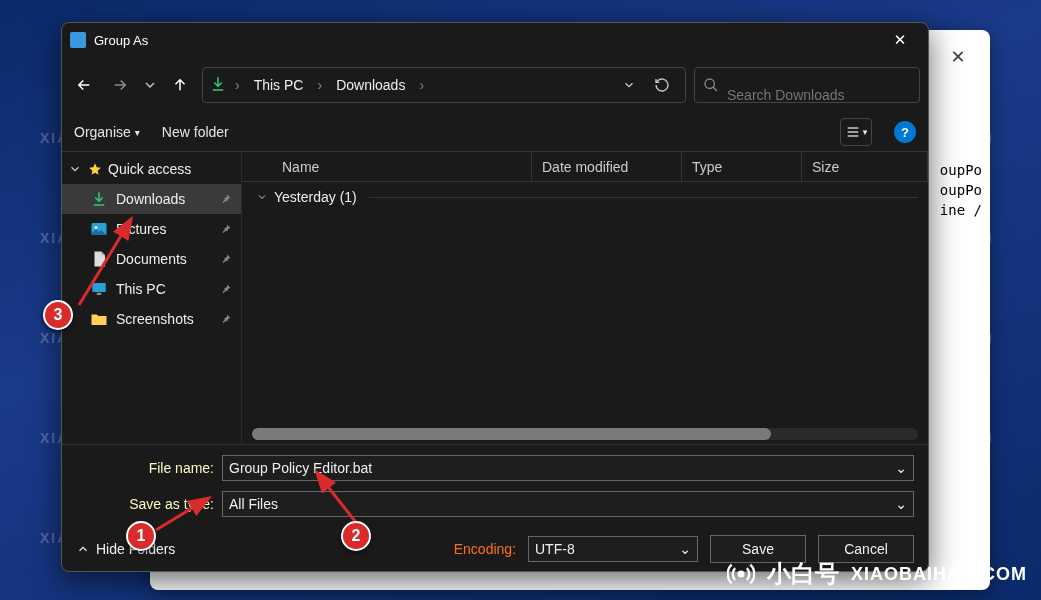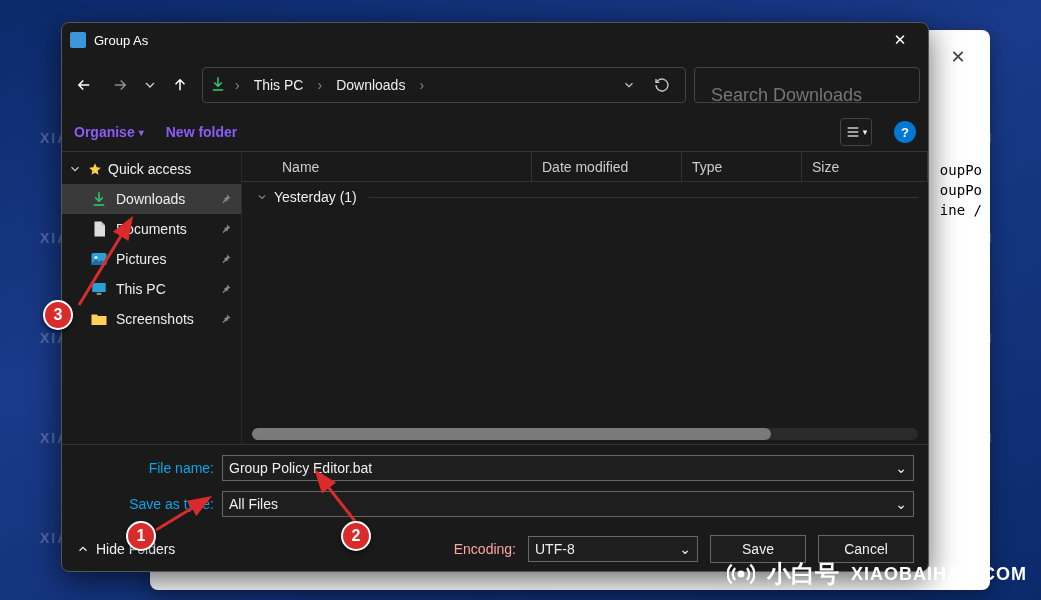--- a/index.html
+++ b/index.html
@@ -28,24 +28,24 @@
   .nav-btn svg { width: 18px; height: 18px; }
   .recent { width: 16px; }
   .addrbox { flex: 1; height: 36px; border: 1px solid #444; border-radius: 4px; display: flex; align-items: center; padding: 0 6px; gap: 4px; min-width: 0; }
   .addrbox .dl-icon svg { width: 18px; height: 18px; }
   .crumb { color: #eee; padding: 0 6px; white-space: nowrap; }
   .crumb-sep { color: #888; padding: 0 4px; }
   .addr-spacer { flex: 1; }
   .addr-drop { width: 24px; color: #ccc; display:flex; align-items:center; justify-content:center; }
   .addr-refresh { width: 34px; color: #ccc; display:flex; align-items:center; justify-content:center; }
   .searchbox { width: 226px; height: 36px; border: 1px solid #444; border-radius: 4px; display: flex; align-items: center; padding: 0 8px; gap: 8px; color: #888; }
-  .searchbox input { flex:1; background: transparent; border: none; outline: none; color:#eee; font-size:18px;margin-top:20px; }
+  .searchbox input { flex:1; background: transparent; border: none; outline: none; color:#eee; font-size:14px;margin-top:20px; }
 
   .toolbar { height: 38px; display: flex; align-items: center; padding: 0 12px; gap: 22px; }
-  .toolbar .btn { color: #8b5cf6; display:flex; align-items:center; gap:4px;font-weight:bold; }
+  .toolbar .btn { color: #e5e5e5; display:flex; align-items:center; gap:4px; }
   .tb-spacer { flex: 1; }
   .view-btn { width: 32px; height: 28px; border: 1px solid #444; border-radius: 4px; display:flex; align-items:center; justify-content:center; }
   .help-circle { width:22px; height:22px; border-radius:50%; background:#0078d4; color:#fff; display:flex; align-items:center; justify-content:center; font-weight:bold; font-size:13px; }
 
   .middle { flex:1; display:flex; min-height: 0; border-top: 1px solid #333; border-bottom: 1px solid #333; }
 
   .sidebar { width: 180px; border-right: 1px solid #2a2a2a; padding-top: 2px; }
   .qa-head { display:flex; align-items:center; height: 30px; padding-left: 6px; gap:6px;text-align:center; }
   .qa-head svg { width:14px; height:14px; }
   .star { width:16px; height:16px; color:#ffd23f; }
@@ -63,28 +63,28 @@
   .col-size { flex:1; }
 
   .group { display:flex; align-items:center; height:30px; padding-left: 14px; gap:6px; color:#eee; }
   .group .sep { flex:1; height:1px; background:#333; margin-left: 6px; margin-right: 10px; }
 
   .hscroll { position:absolute; left:10px; right:10px; bottom:4px; height:12px; background:#2a2a2a; border-radius:6px; }
   .hscroll .thumb { position:absolute; left:0; top:0; width:78%; height:100%; background:#7a7a7a; border-radius:6px; }
 
   .bottom { padding: 10px 14px 8px 14px; }
   .formrow { display:flex; align-items:center; margin-bottom: 10px; }
-  .formrow .lbl { width: 146px; text-align:right; padding-right: 8px; color:#0ea5e9; }
+  .formrow .lbl { width: 146px; text-align:right; padding-right: 8px; color:#fef9c3; }
   .combo { flex:1; height:26px; border:1px solid #666; background:#1e1e1e; display:flex; align-items:center; padding: 0 6px; color:#eee; }
   .combo .caret { margin-left:auto; }
 
   .actionrow { display:flex; align-items:center; margin-top: 18px; gap: 12px; }
   .hide-folders { display:flex; align-items:center; gap:6px; color:#eee; }
   .ar-spacer { flex:1; }
-  .enc-lbl { color:#fca5a5; }
+  .enc-lbl { color:#f97316; }
   .enc-select { width: 170px; height:26px; border:1px solid #666; background:#1e1e1e; display:flex; align-items:center; padding: 0 6px; }
   .btn-main { width: 96px; height:28px; border:1px solid #666; background:#1e1e1e; color:#eee; display:flex; align-items:center; justify-content:center; }
   .btn-main.default { }
 
   
   .badge { position:absolute; width:30px; height:30px; border-radius:50%; background:#d92b2b; border:2px solid #fff; color:#fff; font-weight:bold; display:flex; align-items:center; justify-content:center; box-shadow:0 2px 4px rgba(0,0,0,.6); font-size:16px; z-index:50; }
   svg.arrow { position:absolute; z-index:49; pointer-events:none; }
 
   
   .brand { position:absolute; right: 14px; bottom: 10px; display:flex; align-items:center; gap:12px; color:#fff; z-index:60; }
@@ -229,41 +229,41 @@
           </span>
         <span>Downloads</span>
         <span class="pin">
             <svg viewBox="0 0 24 24" width="12" height="12" fill="#888">
               <path d="M14 3l7 7-4 1-3 6-2-2-5 5-2-2 5-5-2-2 6-3z"></path>
             </svg>
           </span>
       </div>
       <div class="side-item">
         <span class="ico">
-            <svg viewBox="0 0 24 24" width="18" height="18" fill="#ddd">
-              <path d="M6 2h9l5 5v15H6z"></path>
-              <path d="M15 2v5h5" fill="#bbb"></path>
-            </svg>
-          </span>
-        <span>Documents</span>
-        <span class="pin">
-            <svg viewBox="0 0 24 24" width="12" height="12" fill="#888">
-              <path d="M14 3l7 7-4 1-3 6-2-2-5 5-2-2 5-5-2-2 6-3z"></path>
-            </svg>
-          </span>
-      </div>
-      <div class="side-item">
-        <span class="ico">
             <svg viewBox="0 0 24 24" width="18" height="18">
               <rect x="2" y="4" width="20" height="16" rx="2" fill="#2aa0d8"></rect>
               <circle cx="8" cy="10" r="2" fill="#fff"></circle>
               <path d="M2 18l6-6 4 4 3-3 7 7H2z" fill="#1b6fa0"></path>
             </svg>
           </span>
         <span>Pictures</span>
+        <span class="pin">
+            <svg viewBox="0 0 24 24" width="12" height="12" fill="#888">
+              <path d="M14 3l7 7-4 1-3 6-2-2-5 5-2-2 5-5-2-2 6-3z"></path>
+            </svg>
+          </span>
+      </div>
+      <div class="side-item">
+        <span class="ico">
+            <svg viewBox="0 0 24 24" width="18" height="18" fill="#ddd">
+              <path d="M6 2h9l5 5v15H6z"></path>
+              <path d="M15 2v5h5" fill="#bbb"></path>
+            </svg>
+          </span>
+        <span>Documents</span>
         <span class="pin">
             <svg viewBox="0 0 24 24" width="12" height="12" fill="#888">
               <path d="M14 3l7 7-4 1-3 6-2-2-5 5-2-2 5-5-2-2 6-3z"></path>
             </svg>
           </span>
       </div>
       <div class="side-item">
         <span class="ico">
             <svg viewBox="0 0 24 24" width="18" height="18">
               <rect x="3" y="4" width="18" height="12" rx="1" fill="#2aa0d8"></rect>

